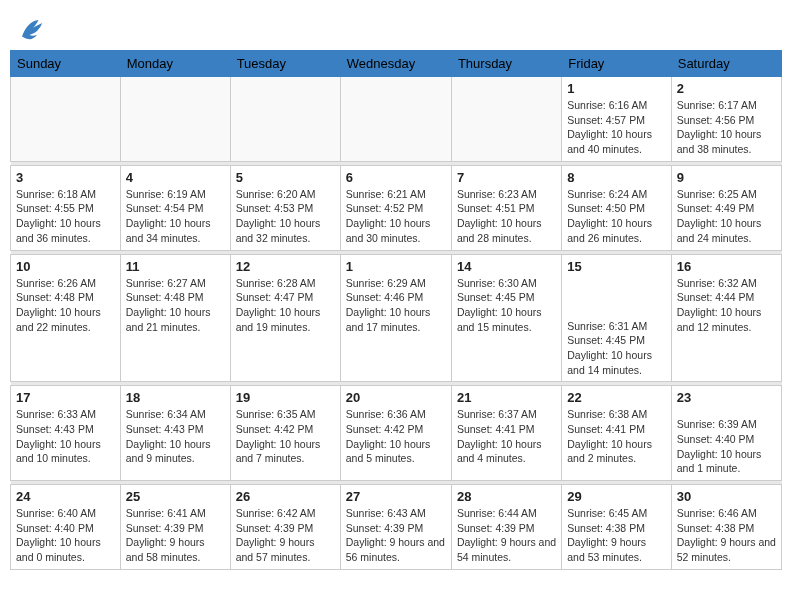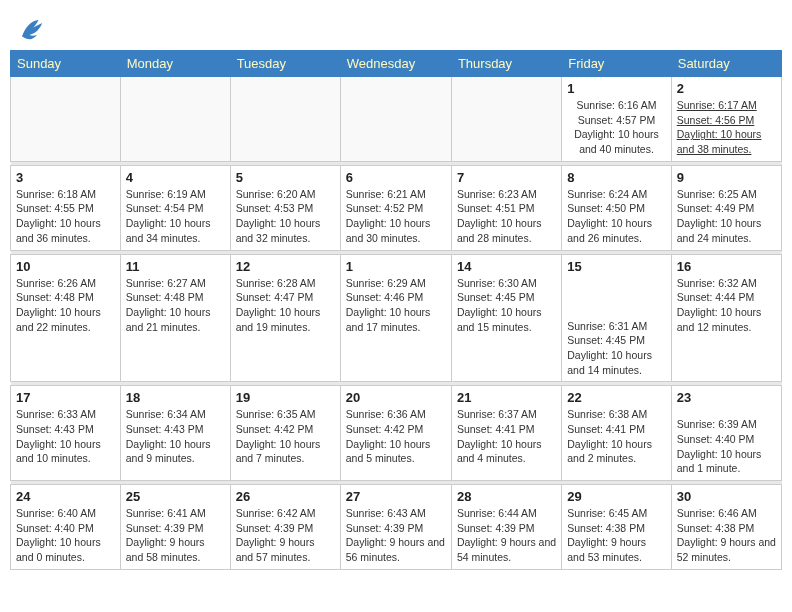--- a/index.html
+++ b/index.html
@@ -54,21 +54,21 @@
       font-size: 15px;
       color: #555;
     }
     .calendar {
       width: 100%;
       border-collapse: collapse;
       font-size: 11px;
     }
     .calendar th {
       background-color: #3a7fc1;
-      color: #fef9c3;
+      color: #000000;
       text-align: left;
       padding: 5px 6px;
       font-size: 13px;
       font-weight: normal;
       border: 1px solid #3a7fc1;
     }
     .calendar td {
       border: 1px solid #ccc;
       vertical-align: top;
       padding: 4px 5px;
@@ -125,27 +125,27 @@
   </thead>
   <tbody id="calendar-body">
   <tr>
         <td class="empty"></td>
         <td class="empty"></td>
         <td class="empty"></td>
         <td class="empty"></td>
         <td class="empty"></td>
         <td>
           <span class="day-num">1</span>
-          <div class="day-info" style="white-space: pre-line; text-align: center;">Sunrise: 6:16 AM
+          <div class="day-info" style="white-space: pre-line;">Sunrise: 6:16 AM
 Sunset: 4:57 PM
 Daylight: 10 hours and 40 minutes.</div>
         </td>
         <td>
           <span class="day-num">2</span>
-          <div class="day-info" style="white-space: pre-line; text-decoration: underline;">Sunrise: 6:17 AM
+          <div class="day-info" style="white-space: pre-line;">Sunrise: 6:17 AM
 Sunset: 4:56 PM
 Daylight: 10 hours and 38 minutes.</div>
         </td>
       </tr>
       <tr>
         <td colspan="7" style="height: 4px; background-color: rgb(232, 232, 232); padding: 0px; border: none;"></td>
       </tr>
       <tr>
         <td>
           <span class="day-num">3</span>

